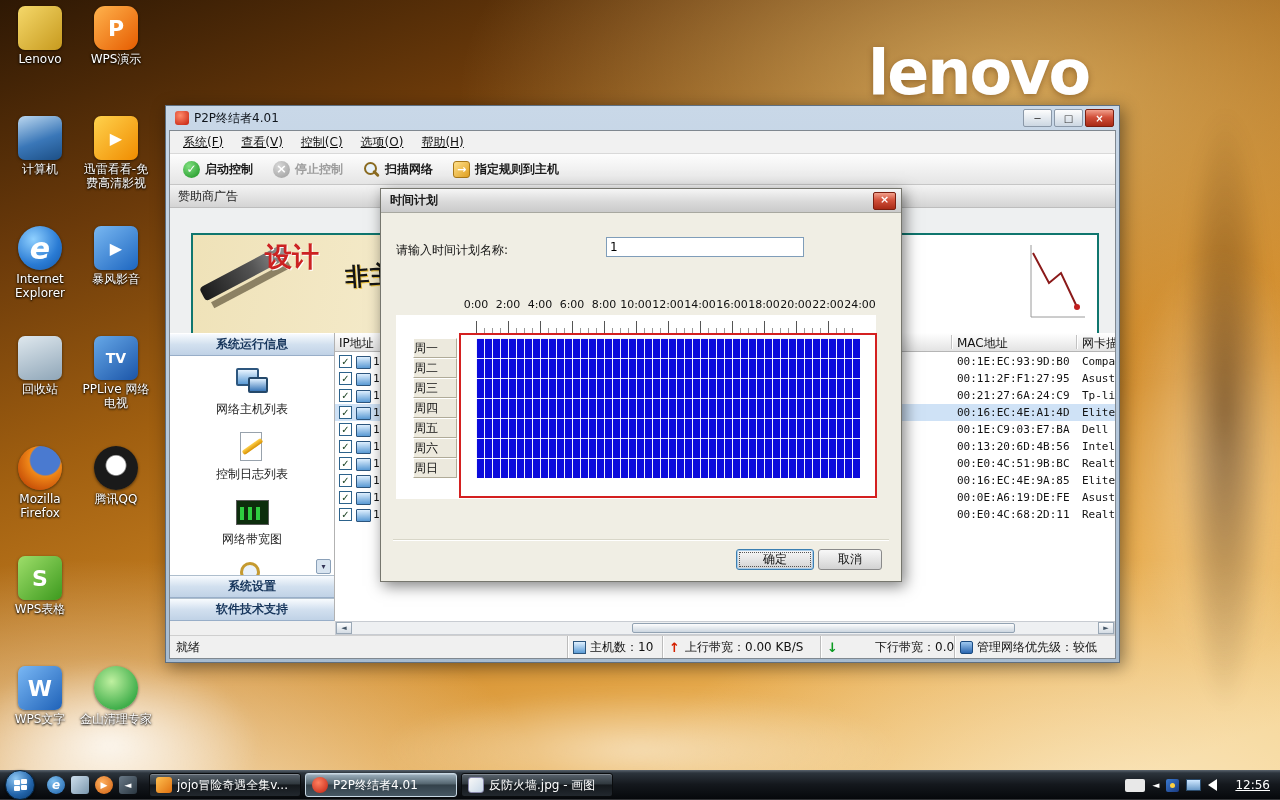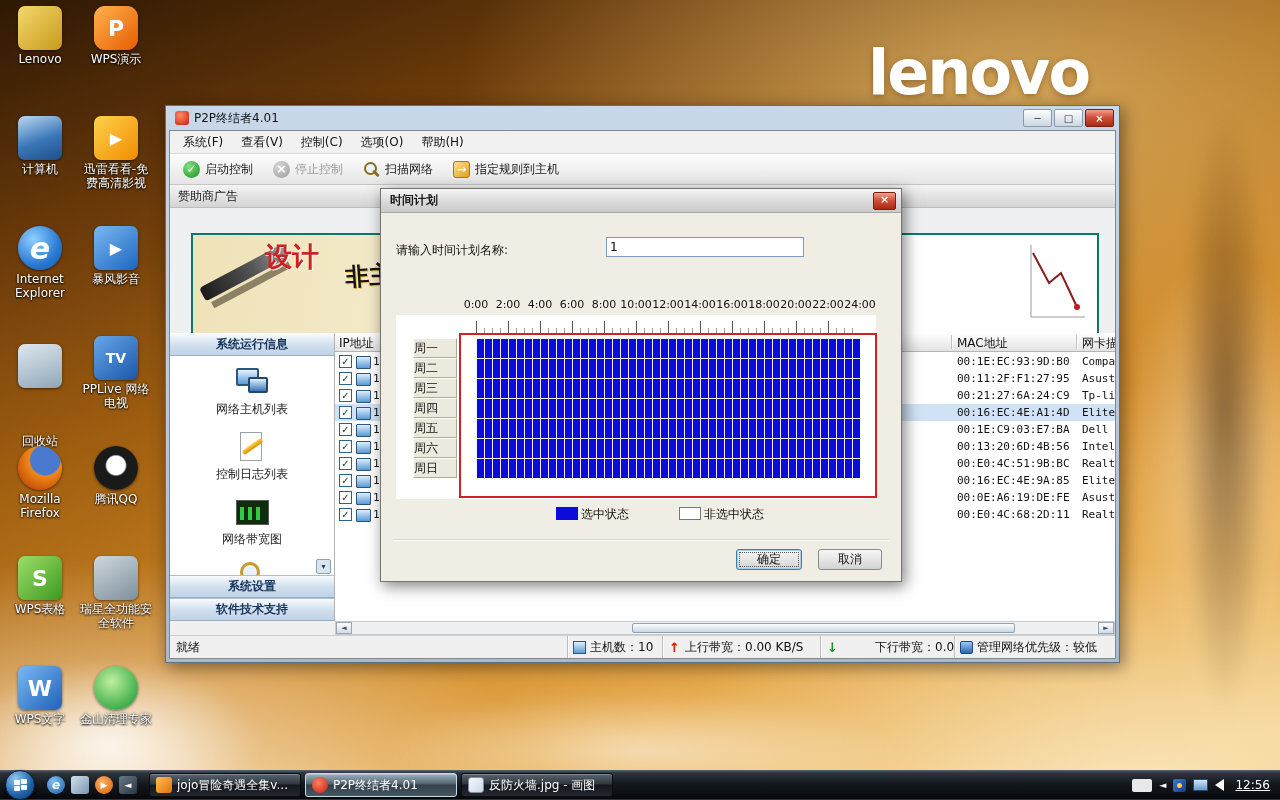--- a/index.html
+++ b/index.html
@@ -49,24 +49,24 @@
     background:linear-gradient(#c9d8e8,#a6bbd0);border:1px solid #5f6f80;
     box-shadow:3px 4px 16px rgba(0,0,0,.45);display:flex;flex-direction:column;padding:0 3px 3px;box-sizing:border-box;}
   .titlebar{height:24px;display:flex;align-items:center;padding:0 2px 0 6px;flex:none;}
   .app-ic{width:14px;height:14px;border-radius:3px;background:radial-gradient(circle at 38% 32%,#ff8a6a,#c41e0c);margin-right:5px;flex:none;}
   .wtitle{font-size:12px;color:#10151c;flex:1;white-space:nowrap;overflow:hidden;}
   .winctl{display:flex;gap:2px;}
   .wbtn{width:27px;height:16px;display:flex;align-items:center;justify-content:center;font-size:10px;color:#333;
     background:linear-gradient(#fdfdfd,#ccd7e2);border:1px solid #8a98a8;border-radius:2px;cursor:default;}
   .wbtn.close{background:linear-gradient(#f2a08c,#d2503a 45%,#a82a16);color:#fff;border-color:#7a1e10;font-weight:bold;}
   .client{flex:1;display:flex;flex-direction:column;background:#f0f0f0;border:1px solid #808890;overflow:hidden;}
-  .menubar{height:22px;background:#f1f1f1;border-bottom:1px solid #d9d9d9;display:flex;align-items:center;padding-left:4px;flex:none;}
+  .menubar{height:22px;background:#f1f1f1;border-bottom:1px solid #d9d9d9;display:flex;align-items:center;padding-left:4px;flex:none;text-decoration:underline;}
   .mitem{padding:3px 9px;color:#111;}
   .toolbar{height:30px;background:linear-gradient(#fdfdfd,#e5e5e5);border-bottom:1px solid #c6c6c6;display:flex;align-items:center;padding-left:4px;gap:2px;flex:none;}
-  .tbtn{display:flex;align-items:center;padding:3px 8px;color:#1a1a1a;border:1px solid transparent;border-radius:3px;}
+  .tbtn{display:flex;align-items:center;padding:3px 8px;color:#1a1a1a;border:1px solid transparent;border-radius:3px;font-weight:bold;}
   .tbtn.disabled .tblbl{color:#9c9c9c;}
   .tbic{width:17px;height:17px;position:relative;margin-right:5px;flex:none;}
   .ic-start-control{background:radial-gradient(circle at 35% 30%,#7fe07f,#18901f);border-radius:50%;}
   .ic-start-control::after{content:"✓";position:absolute;inset:0;color:#fff;font-size:12px;line-height:17px;text-align:center;font-weight:bold;}
   .ic-stop-control{background:radial-gradient(circle at 35% 30%,#d8d8d8,#9a9a9a);border-radius:50%;}
   .ic-stop-control::after{content:"×";position:absolute;inset:0;color:#fff;font-size:13px;line-height:16px;text-align:center;font-weight:bold;}
   .ic-scan-network::before{content:"";position:absolute;left:1px;top:1px;width:9px;height:9px;border:2px solid #8a6a20;border-radius:50%;background:#e8f2fa;}
   .ic-scan-network::after{content:"";position:absolute;left:9px;top:11px;width:8px;height:3px;background:#8a6a20;border-radius:2px;transform:rotate(45deg);}
   .ic-assign-rule{background:linear-gradient(135deg,#ffe08a,#e0a020);border:1px solid #a87818;border-radius:3px;box-sizing:border-box;}
   .ic-assign-rule::after{content:"→";position:absolute;inset:0;color:#fff;font-size:11px;line-height:15px;text-align:center;font-weight:bold;}
@@ -163,21 +163,21 @@
     background-image:repeating-linear-gradient(90deg,rgba(255,255,255,.95) 0 1px,transparent 1px 8px),
                      repeating-linear-gradient(180deg,rgba(255,255,255,.95) 0 1px,transparent 1px 20px);}
   .legend{position:absolute;left:0;top:316px;right:0;height:16px;color:#111;}
   .lg-sq{position:absolute;top:2px;width:22px;height:13px;box-sizing:border-box;}
   #sel-swatch{left:175px;}
   .lg-un{left:298px;background:#fff;border:1px solid #777;}
   .lg-t1{position:absolute;left:200px;top:1px;} .lg-t2{position:absolute;left:323px;top:1px;}
   .dlg-sep{position:absolute;left:12px;right:12px;top:350px;border-top:1px solid #d8d6c8;border-bottom:1px solid #fff;}
   .dlg-btn{position:absolute;top:360px;height:21px;font-size:12px;color:#111;border-radius:3px;
     background:linear-gradient(#f8f8f8,#e2e2e2 60%,#d2d2d2);border:1px solid #8a8a8a;font-family:"DejaVu Sans",sans-serif;}
-  .dlg-btn.ok{left:355px;width:66px;border-color:#3c7fb1;box-shadow:0 0 0 1px #a8cbe8 inset;outline:1px dotted #555;outline-offset:-4px;}
+  .dlg-btn.ok{left:355px;width:78px;border-color:#3c7fb1;box-shadow:0 0 0 1px #a8cbe8 inset;outline:1px dotted #555;outline-offset:-4px;}
   .dlg-btn.cancel{left:437px;width:64px;}
 
   
   .taskbar{position:absolute;left:0;bottom:0;width:1280px;height:30px;z-index:50;display:flex;align-items:center;
     background:linear-gradient(180deg,#5a646e 0,#2c343c 10%,#14181d 48%,#05070a 100%);box-shadow:0 -1px 0 rgba(255,255,255,.18) inset;}
   .start{width:28px;height:28px;margin-left:5px;border-radius:50%;flex:none;position:relative;
     background:radial-gradient(circle at 35% 28%,#8ec8f4,#2264aa 58%,#0a3a6e);border:1px solid #06243f;box-shadow:0 1px 3px rgba(0,0,0,.6);}
   .flag{position:absolute;left:8px;top:9px;width:6px;height:5px;background:#fff;border-radius:1px;
     box-shadow:7px -1px 0 #fff,0 6px 0 #fff,7px 5px 0 #fff;}
   .quick{display:flex;align-items:center;gap:6px;margin-left:12px;flex:none;}
@@ -196,21 +196,21 @@
   .ic-jojo{background:linear-gradient(135deg,#ffc050,#e07010);}
   .ic-p2p{background:radial-gradient(circle at 40% 35%,#ff8060,#c02010);border-radius:50%;}
   .ic-paint{background:linear-gradient(135deg,#f8f8f8,#c8d8e8);border:1px solid #88a;box-sizing:border-box;}
   .tray{margin-left:auto;display:flex;align-items:center;gap:7px;padding-right:10px;}
   .t-lang{width:20px;height:13px;background:#e8e8e8;border-radius:2px;}
   .t-arrow{color:#fff;font-size:9px;}
   .t-av{width:13px;height:13px;background:linear-gradient(135deg,#3a7ad0,#1a3a80);border-radius:2px;position:relative;}
   .t-av::after{content:"";position:absolute;left:4px;top:4px;width:5px;height:5px;background:#ffd040;border-radius:50%;}
   .t-net{width:15px;height:12px;background:linear-gradient(#cfe8ff,#6a9ac8);border:1px solid #2a4a6a;box-sizing:border-box;}
   .t-vol{width:0;height:0;border-top:6px solid transparent;border-bottom:6px solid transparent;border-right:9px solid #fff;}
-  .clock{color:#fff;font-size:12px;margin-left:4px;text-decoration:underline;}
+  .clock{color:#fff;font-size:12px;margin-left:11px;text-decoration:underline;}
 </style>
 </head>
 <body>
 
 <div class="screen">
 
   <div class="wallpaper">
     <div class="deco d1"></div>
     <div class="deco d2"></div>
     <div class="deco d3"></div>
@@ -236,43 +236,39 @@
         <div class="dlbl">迅雷看看-免费高清影视</div>
       </div>
       <div class="dicon" style="left: 2px; top: 226px;">
         <div class="ic ic-internet-explorer">e</div>
         <div class="dlbl">Internet Explorer</div>
       </div>
       <div class="dicon" style="left: 78px; top: 226px;">
         <div class="ic ic-baofeng-player">▶</div>
         <div class="dlbl">暴风影音</div>
       </div>
-      <div class="dicon" style="left: 2px; top: 344px; gap: 44px;">
+      <div class="dicon" style="left: 2px; top: 336px;">
         <div class="ic ic-recycle-bin"></div>
         <div class="dlbl">回收站</div>
       </div>
       <div class="dicon" style="left: 78px; top: 336px;">
         <div class="ic ic-pplive-tv">TV</div>
         <div class="dlbl">PPLive 网络电视</div>
       </div>
       <div class="dicon" style="left: 2px; top: 446px;">
         <div class="ic ic-mozilla-firefox"></div>
         <div class="dlbl">Mozilla Firefox</div>
       </div>
       <div class="dicon" style="left: 78px; top: 446px;">
         <div class="ic ic-tencent-qq"></div>
         <div class="dlbl">腾讯QQ</div>
       </div>
       <div class="dicon" style="left: 2px; top: 556px;">
         <div class="ic ic-wps-sheets">S</div>
         <div class="dlbl">WPS表格</div>
-      </div>
-      <div class="dicon" style="left: 78px; top: 556px;">
-        <div class="ic ic-rising-security"></div>
-        <div class="dlbl">瑞星全功能安全软件</div>
       </div>
       <div class="dicon" style="left: 2px; top: 666px;">
         <div class="ic ic-wps-writer">W</div>
         <div class="dlbl">WPS文字</div>
       </div>
       <div class="dicon" style="left: 78px; top: 666px;">
         <div class="ic ic-kingsoft-cleaner"></div>
         <div class="dlbl">金山清理专家</div>
       </div>
     </div>
@@ -495,26 +491,20 @@
         <div class="day-lbl" style="top: 149px;">周一</div>
         <div class="day-lbl" style="top: 169px;">周二</div>
         <div class="day-lbl" style="top: 189px;">周三</div>
         <div class="day-lbl" style="top: 209px;">周四</div>
         <div class="day-lbl" style="top: 229px;">周五</div>
         <div class="day-lbl" style="top: 249px;">周六</div>
         <div class="day-lbl" style="top: 269px;">周日</div>
       </div>
     <div class="red-rect"></div>
     <div id="bluegrid" style="background-color: rgb(11, 11, 220);"></div>
-    <div class="legend">
-      <span class="lg-sq" id="sel-swatch" style="background-color: rgb(11, 11, 220);"></span>
-      <span class="lg-t1">选中状态</span>
-      <span class="lg-sq lg-un"></span>
-      <span class="lg-t2">非选中状态</span>
-    </div>
     <div class="dlg-sep"></div>
     <button class="dlg-btn ok">确定</button>
     <button class="dlg-btn cancel">取消</button>
   </div>
 
   <div class="taskbar">
     <div class="start">
         <span class="flag"></span>
       </div>
     <div class="quick">

